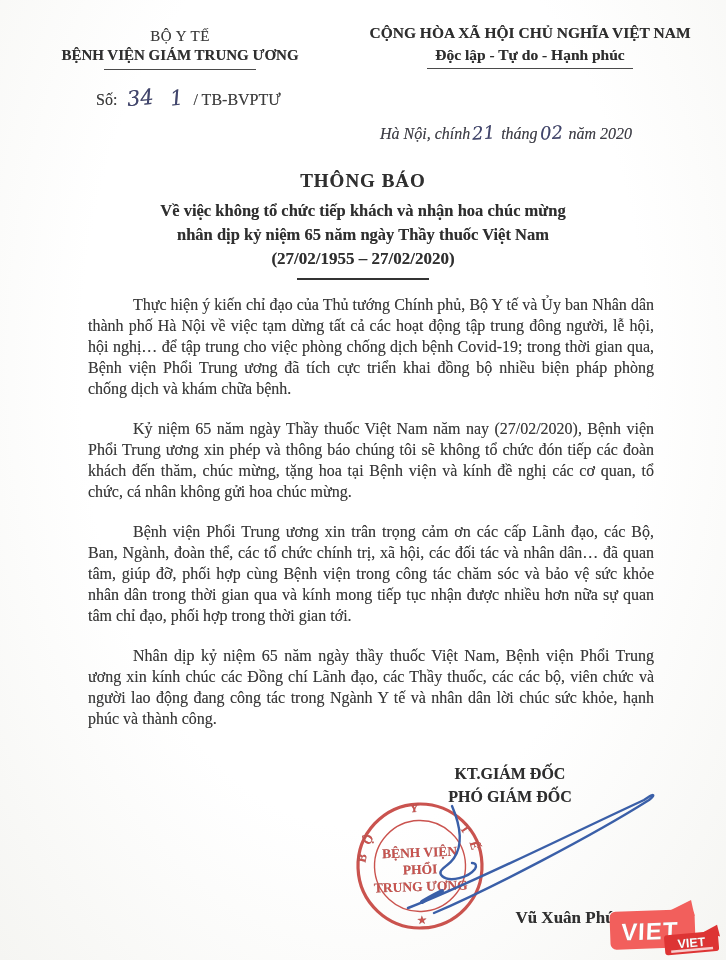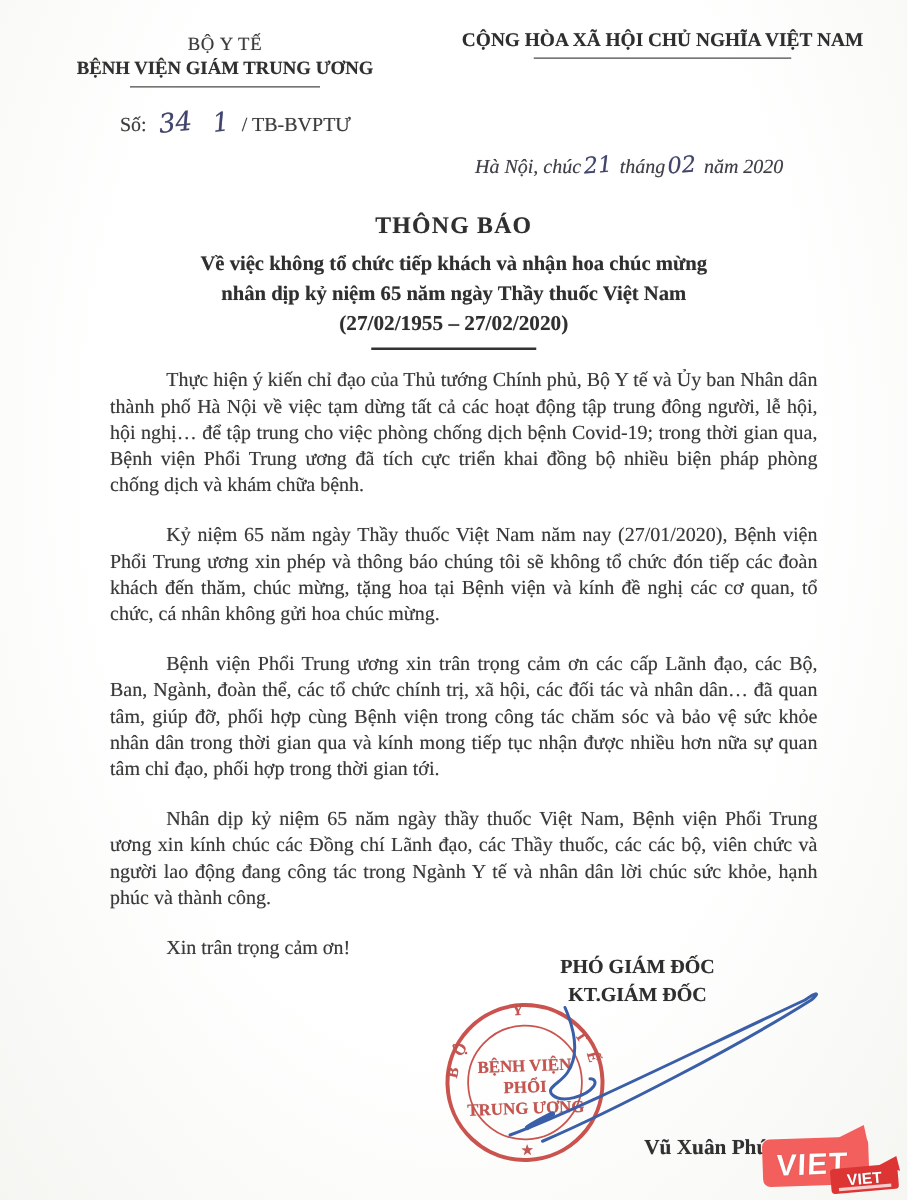--- a/index.html
+++ b/index.html
@@ -61,55 +61,55 @@
 <div class="page soft">
 
   <div class="hdr-left">
     <div class="l1">BỘ Y TẾ</div>
     <div class="l2">BỆNH VIỆN GIÁM TRUNG ƯƠNG</div>
     <div class="rule"></div>
   </div>
 
   <div class="hdr-right">
     <div class="l1">CỘNG HÒA XÃ HỘI CHỦ NGHĨA VIỆT NAM</div>
+    <div class="l2">Độc lập - Tự do - Hạnh phúc</div>
     <div class="rule"></div>
   </div>
 
   <div class="so-line">
     <span>Số:</span>
     <span class="hw hw-num">34</span>
     <span class="hw hw-num">1</span>
     <span>/ TB-BVPTƯ</span>
   </div>
 
   <div class="date-line">
-    <span>Hà Nội, chúc</span><span class="hw">21</span>
+    <span>Hà Nội, chính</span><span class="hw">21</span>
     <span>tháng</span><span class="hw">02</span>
     <span>năm 2020</span>
   </div>
 
   <div class="title-block">
     <h1>THÔNG BÁO</h1>
     <div class="sub">Về việc không tổ chức tiếp khách và nhận hoa chúc mừng</div>
     <div class="sub" style="margin-top:0">nhân dịp kỷ niệm 65 năm ngày Thầy thuốc Việt Nam</div>
     <div class="yrs">(27/02/1955 – 27/02/2020)</div>
     <div class="rule"></div>
   </div>
 
   <div class="body-text">
     <p>Thực hiện ý kiến chỉ đạo của Thủ tướng Chính phủ, Bộ Y tế và Ủy ban Nhân dân thành phố Hà Nội về việc tạm dừng tất cả các hoạt động tập trung đông người, lễ hội, hội nghị… để tập trung cho việc phòng chống dịch bệnh Covid-19; trong thời gian qua, Bệnh viện Phổi Trung ương đã tích cực triển khai đồng bộ nhiều biện pháp phòng chống dịch và khám chữa bệnh.</p>
-    <p>Kỷ niệm 65 năm ngày Thầy thuốc Việt Nam năm nay (27/01/2020), Bệnh viện Phổi Trung ương xin phép và thông báo chúng tôi sẽ không tổ chức đón tiếp các đoàn khách đến thăm, chúc mừng, tặng hoa tại Bệnh viện và kính đề nghị các cơ quan, tổ chức, cá nhân không gửi hoa chúc mừng.</p>
+    <p>Kỷ niệm 65 năm ngày Thầy thuốc Việt Nam năm nay (27/02/2020), Bệnh viện Phổi Trung ương xin phép và thông báo chúng tôi sẽ không tổ chức đón tiếp các đoàn khách đến thăm, chúc mừng, tặng hoa tại Bệnh viện và kính đề nghị các cơ quan, tổ chức, cá nhân không gửi hoa chúc mừng.</p>
     <p>Bệnh viện Phổi Trung ương xin trân trọng cảm ơn các cấp Lãnh đạo, các Bộ, Ban, Ngành, đoàn thể, các tổ chức chính trị, xã hội, các đối tác và nhân dân… đã quan tâm, giúp đỡ, phối hợp cùng Bệnh viện trong công tác chăm sóc và bảo vệ sức khỏe nhân dân trong thời gian qua và kính mong tiếp tục nhận được nhiều hơn nữa sự quan tâm chỉ đạo, phối hợp trong thời gian tới.</p>
     <p>Nhân dịp kỷ niệm 65 năm ngày thầy thuốc Việt Nam, Bệnh viện Phổi Trung ương xin kính chúc các Đồng chí Lãnh đạo, các Thầy thuốc, các các bộ, viên chức và người lao động đang công tác trong Ngành Y tế và nhân dân lời chúc sức khỏe, hạnh phúc và thành công.</p>
-    <p class="closing">Xin trân trọng cảm ơn!</p>
   </div>
 
   <div class="sign-head">
+    <div>KT.GIÁM ĐỐC</div>
     <div>PHÓ GIÁM ĐỐC</div>
-    <div>KT.GIÁM ĐỐC</div>
   </div>
 
   <svg class="stamp" width="136" height="136" viewBox="0 0 136 136">
     <g opacity="0.9" transform="rotate(-2 68 68)" font-family="Liberation Serif, DejaVu Serif, serif" fill="#c5413c">
       <circle cx="68" cy="68" r="62" fill="none" stroke="#c5413c" stroke-width="3.2"></circle>
       <circle cx="68" cy="68" r="45.5" fill="none" stroke="#c5413c" stroke-width="1.4"></circle>
       <defs>
         <path id="ringArc" d="M 17.3 86.5 A 54 54 0 1 1 118.7 86.5" fill="none"></path>
       </defs>
       <text font-size="12.5" font-weight="bold" letter-spacing="9" word-spacing="24">

